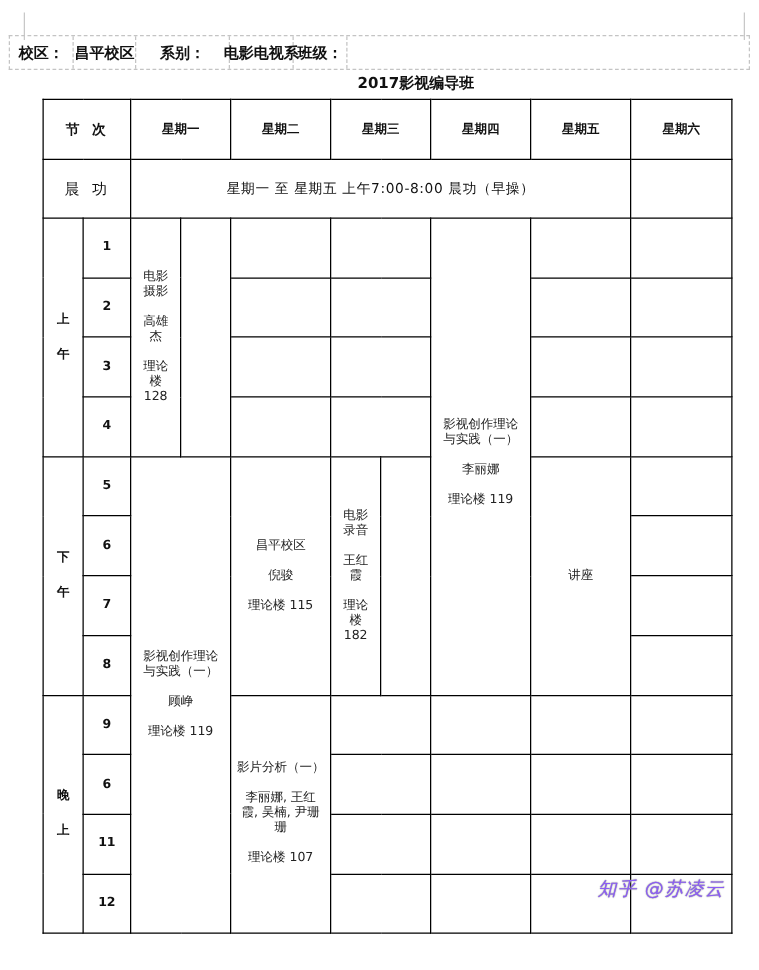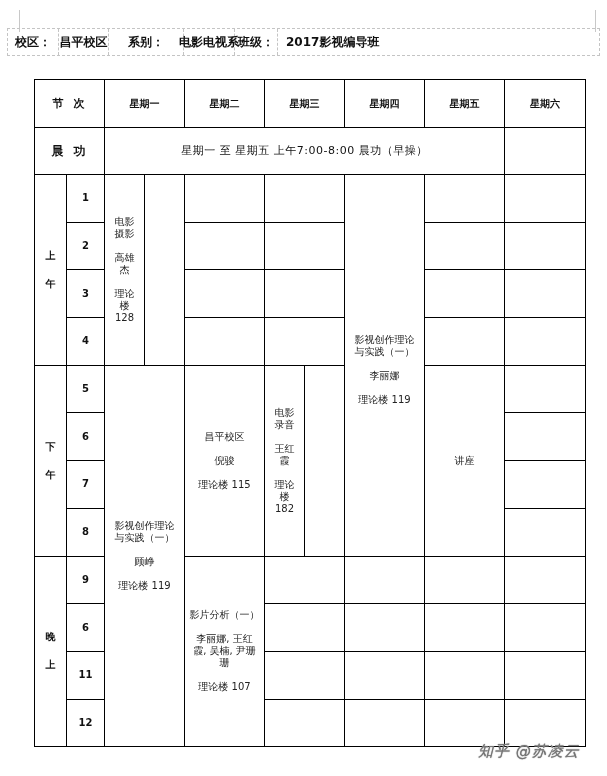--- a/index.html
+++ b/index.html
@@ -4,38 +4,38 @@
 <style>
   html, body { margin:0; padding:0; background:#ffffff; }
   body { width:607px; height:776px; position:relative; overflow:hidden;
          font-family:"DejaVu Sans", "Liberation Sans", sans-serif; color:#111; }
   .corner { position:absolute; background:#c8c8c8; width:1px; }
   .info-bar { position:absolute; left:7px; top:28px; width:593px; height:28px;
               display:flex; border:1px dashed #c4c4c4; box-sizing:border-box; }
   .info-cell { border-right:1px dashed #c4c4c4; box-sizing:border-box;
                font-size:12px; font-weight:bold; display:flex; align-items:center;
                justify-content:center; height:100%; white-space:nowrap; }
-  .info-cell:last-child { border-right:none; justify-content:flex-start; padding-left:16px; }
+  .info-cell:last-child { border-right:none; justify-content:flex-start; padding-left:16px;margin-top:24px; }
   table.schedule { position:absolute; left:34px; top:79px; border-collapse:collapse;
                    table-layout:fixed; width:551px; }
   table.schedule td { border:1.5px solid #000; padding:0; text-align:center;
                       vertical-align:middle; font-size:10px; line-height:12px; box-sizing:border-box; }
   .hdr td { height:48px; font-weight:bold; font-size:11px; }
   .hdr td.corner-label { font-size:11px; letter-spacing:10px; padding-left:8px; }
   .morning td { height:47px; }
-  .morning .label { font-weight:bold; font-size:12px; letter-spacing:10px; padding-left:8px; }
+  .morning .label { font-weight:normal; font-size:12px; letter-spacing:10px; padding-left:8px; }
   .morning .content { font-size:11px; letter-spacing:0.5px; }
   tr.slot td { height:47.7px; }
   .period { font-weight:bold; font-size:12px; }
   .period span { display:block; margin:16px 0; }
   .num { font-weight:bold; font-size:12px; }
   .course { color:#222; }
   .course .line { display:block; }
   .course .gap { display:block; height:12px; }
-  .watermark { position:absolute; left:478px; top:742px; font-size:15px; color:#737373;
+  .watermark { position:absolute; left:478px; top:702px; font-size:15px; color:#8b5cf6;
                font-style:italic; letter-spacing:1px;
                text-shadow: 0 0 1px #9a9a9a, 0 0 1px #9a9a9a; text-align: center; }
 </style>
 </head>
 <body>
 
 <div class="corner" style="left:19px; top:10px; height:22px;"></div>
 <div class="corner" style="left:595px; top:10px; height:22px;"></div>
 
 <div class="info-bar">

